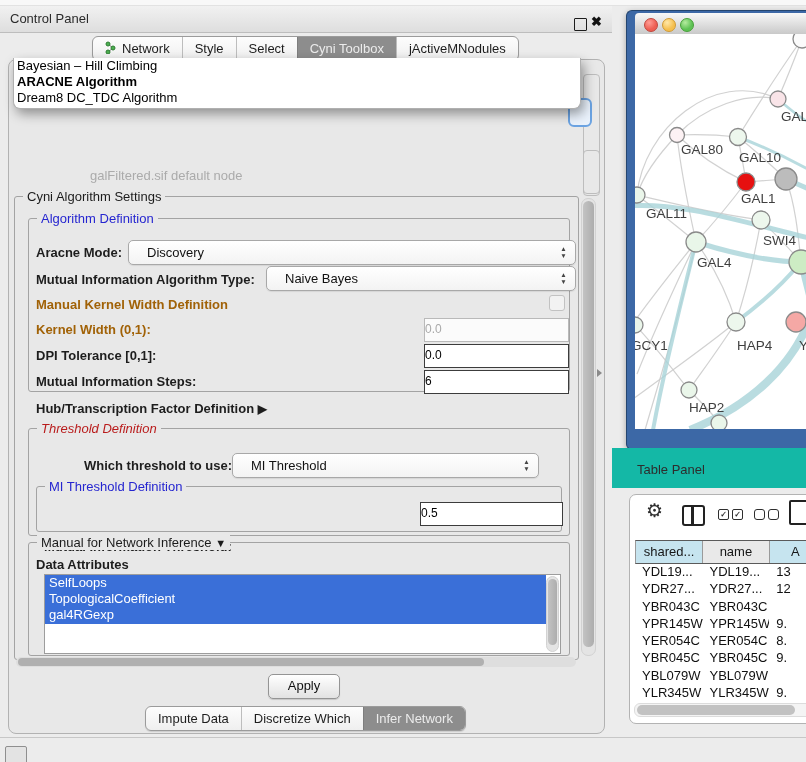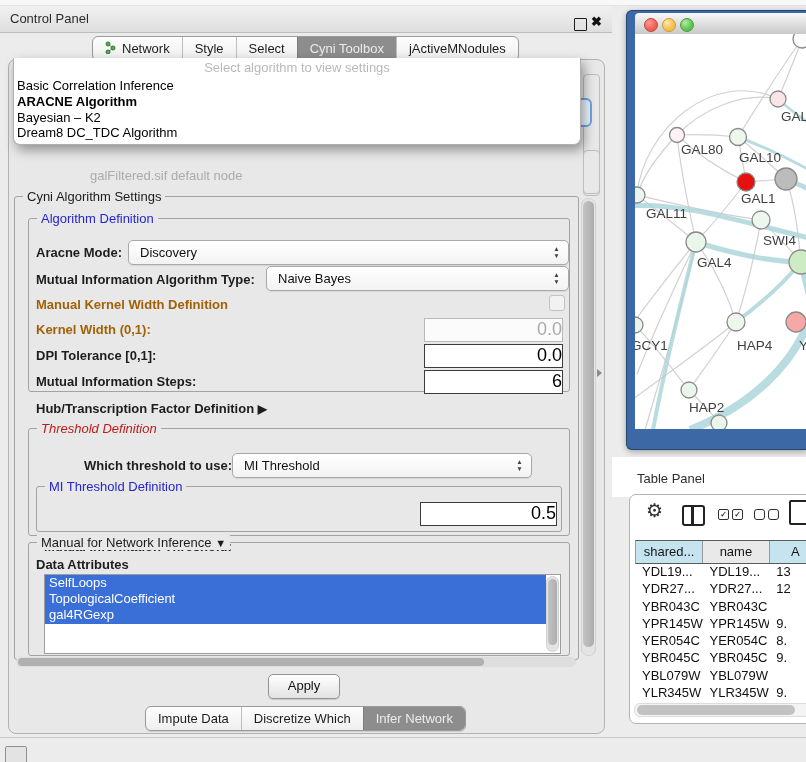--- a/index.html
+++ b/index.html
@@ -40,24 +40,24 @@
     border-radius:6px;z-index:5;}
   #frag-table-text{left:90px;top:168px;font-size:13px;color:#ababab;z-index:3;white-space:nowrap;}
   
   .gbox{position:absolute;border:1px solid #a3a3a3;border-radius:3px;}
   .gtitle{position:absolute;top:-8px;left:8px;background:#e8e8e8;padding:0 4px;font-size:13px;color:#1c1c1c;white-space:nowrap;}
   .gtitle.blue{color:#2525d0;}
   .gtitle.green{color:#b91c1c;font-style:italic;}
   .lbl{position:absolute;font-size:13px;font-weight:bold;color:#1d1d1d;white-space:nowrap;}
   .lbl.dis{color:#a16207;}
   .combo{position:absolute;background:linear-gradient(#ffffff,#f3f3f3);border:1px solid #a8a8a8;border-radius:5px;
-    font-size:13px;color:#111;line-height:23px;padding-left:11px;box-shadow:0 1px 1px rgba(0,0,0,.08);}
+    font-size:13px;color:#111;line-height:23px;padding-left:18px;box-shadow:0 1px 1px rgba(0,0,0,.08);}
   .stepper{position:absolute;right:7px;top:4px;width:9px;font-size:6.5px;line-height:7px;color:#444;text-align:center;}
-  .field{position:absolute;background:#fff;border:1px solid #3c3c3c;font-size:18px;color:#000;
-    line-height:21px;text-align:right;}
+  .field{position:absolute;background:#fff;border:1px solid #3c3c3c;font-size:12px;color:#000;
+    line-height:21px;text-align:left;padding-right:6px;}
   .field.dis{border:1px solid #b9b9b9;background:#fbfbfb;color:#a9a9a9;}
   .checkbox{position:absolute;width:14px;height:14px;border:1px solid #c2c2c2;background:#f2f2f2;border-radius:3px;}
   
   .sb-track-v{position:absolute;background:#e4e4e4;border:1px solid #d2d2d2;border-radius:7px;}
   .sb-thumb-v{position:absolute;left:1px;right:1px;background:linear-gradient(90deg,#c3c3c3,#adadad);border-radius:6px;}
   .sb-track-h{position:absolute;background:#dedede;border-radius:6px;}
   .sb-thumb-h{position:absolute;top:1px;bottom:1px;background:#b0b0b0;border-radius:6px;}
   
   #attr-list{left:44px;top:574px;width:515px;height:78px;background:#fff;border:1px solid #9d9d9d;overflow:hidden;}
   #attr-list .li{height:16.2px;line-height:16.2px;font-size:13px;padding-left:4px;color:#000;}
@@ -72,21 +72,21 @@
   #net-win{left:626px;top:10px;width:180px;height:438px;background:#3c68a6;
     border:1px solid #24456f;border-right:none;border-radius:6px 0 0 6px;box-shadow:0 2px 6px rgba(0,0,0,.3);}
   #net-titlebar{position:absolute;left:8px;top:2px;right:0;height:21px;
     background:linear-gradient(#f8f8f8,#c9c9c9);border-bottom:1px solid #8d8d8d;border-radius:4px 0 0 0;}
   .light{position:absolute;top:4.5px;width:12px;height:12px;border-radius:50%;}
   #light-red{left:9px;background:radial-gradient(circle at 35% 30%,#ff9d95,#ee5f53 60%);border:1px solid #c0463c;}
   #light-yellow{left:27px;background:radial-gradient(circle at 35% 30%,#ffe8a8,#f5bf4f 60%);border:1px solid #d09a33;}
   #light-green{left:45px;background:radial-gradient(circle at 35% 30%,#b5eb9f,#5ec254 60%);border:1px solid #45a036;}
   #net-canvas{position:absolute;left:8px;top:23px;width:172px;height:395px;background:#fff;overflow:hidden;}
   
-  #tp-titlebar{left:612px;top:448px;width:194px;height:40px;background:#ffffff;margin-top:9px;}
+  #tp-titlebar{left:612px;top:448px;width:194px;height:40px;background:#14b8a6;}
   #tp-title{left:25px;top:14px;font-size:13px;color:#2d2d2d;}
   #table-card{left:629px;top:494px;width:192px;height:228px;background:#fff;border:1px solid #b3b3b3;
     border-radius:7px;overflow:hidden;}
   #gear-icon{left:16px;top:4px;font-size:19px;color:#2e2e2e;}
   #cols-icon{left:52px;top:10px;width:19px;height:17px;border:2.5px solid #222;border-radius:3px;}
   #cols-icon:after{content:"";position:absolute;left:7px;top:0;bottom:0;width:2.5px;background:#222;}
   .chk{position:absolute;top:14px;width:9px;height:9px;border:1.5px solid #2e2e2e;border-radius:2px;font-size:8px;
     line-height:9px;text-align:center;color:#2e2e2e;font-weight:bold;}
   #doc-icon{left:159px;top:5px;width:15px;height:21px;border:2.5px solid #222;border-radius:2px;background:#fff;}
   #thead{position:absolute;left:5px;top:45px;right:0;height:22px;display:flex;
@@ -139,24 +139,22 @@
     </div>
     <div class="seg sel">
       <span>Cyni Toolbox</span>
     </div>
     <div class="seg">
       <span>jActiveMNodules</span>
     </div>
   </div>
 
 <div class="abs" id="algo-dropdown">
-  <div class="dd-head">Select algorithm to view settings</div>
-    <div class="dd-item">Basic Correlation Inference</div>
+<div class="dd-item">Bayesian – Hill Climbing</div>
     <div class="dd-item bold">ARACNE Algorithm</div>
-    <div class="dd-item">Bayesian – K2</div>
     <div class="dd-item">Dream8 DC_TDC Algorithm</div>
   </div>
 
 <div class="gbox" id="cyni-group" style="left:14px;top:196px;width:563px;height:462px;">
   <span class="gtitle">Cyni Algorithm Settings</span>
 </div>
 
 <div class="gbox" style="left:28px;top:218px;width:540px;height:172px;">
   <span class="gtitle blue">Algorithm Definition</span>
 </div>

